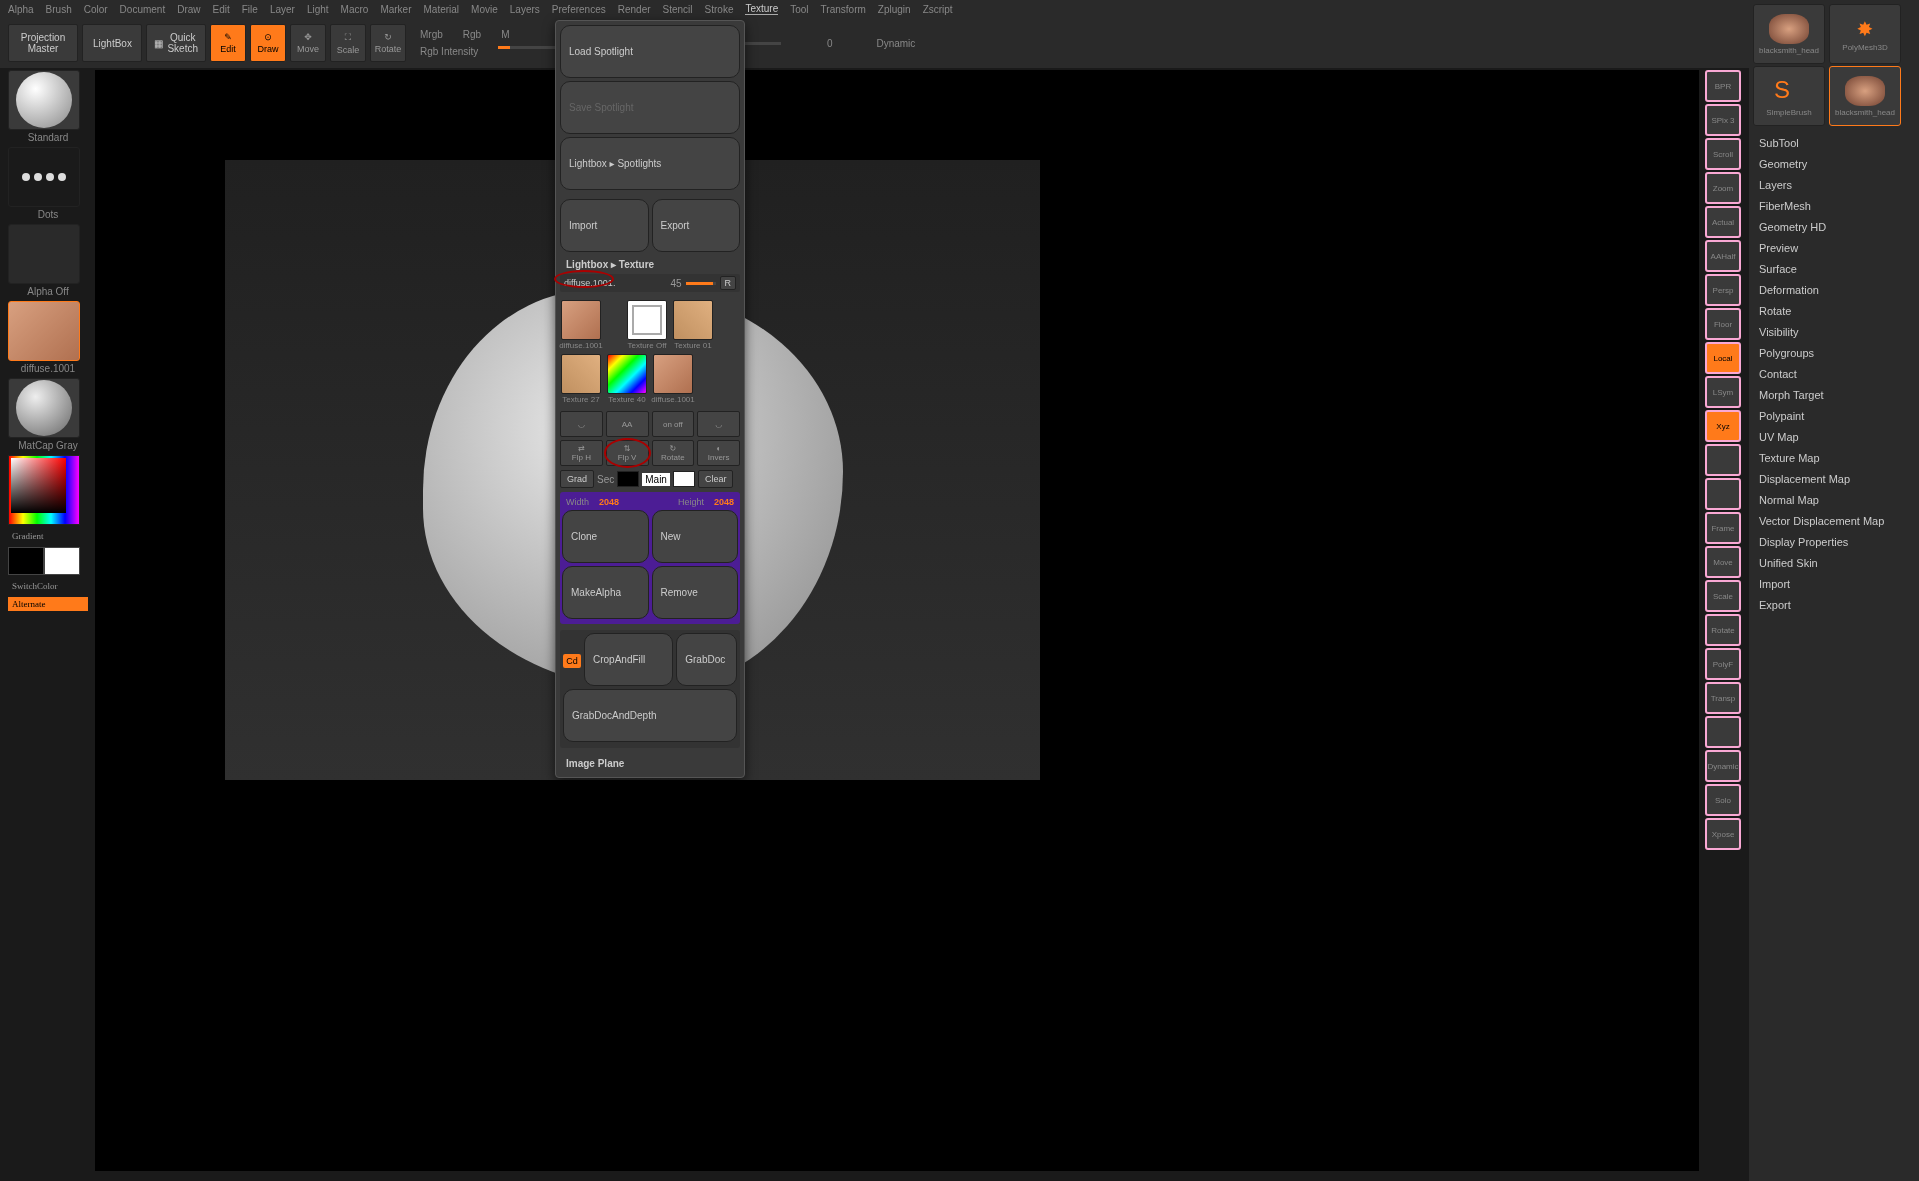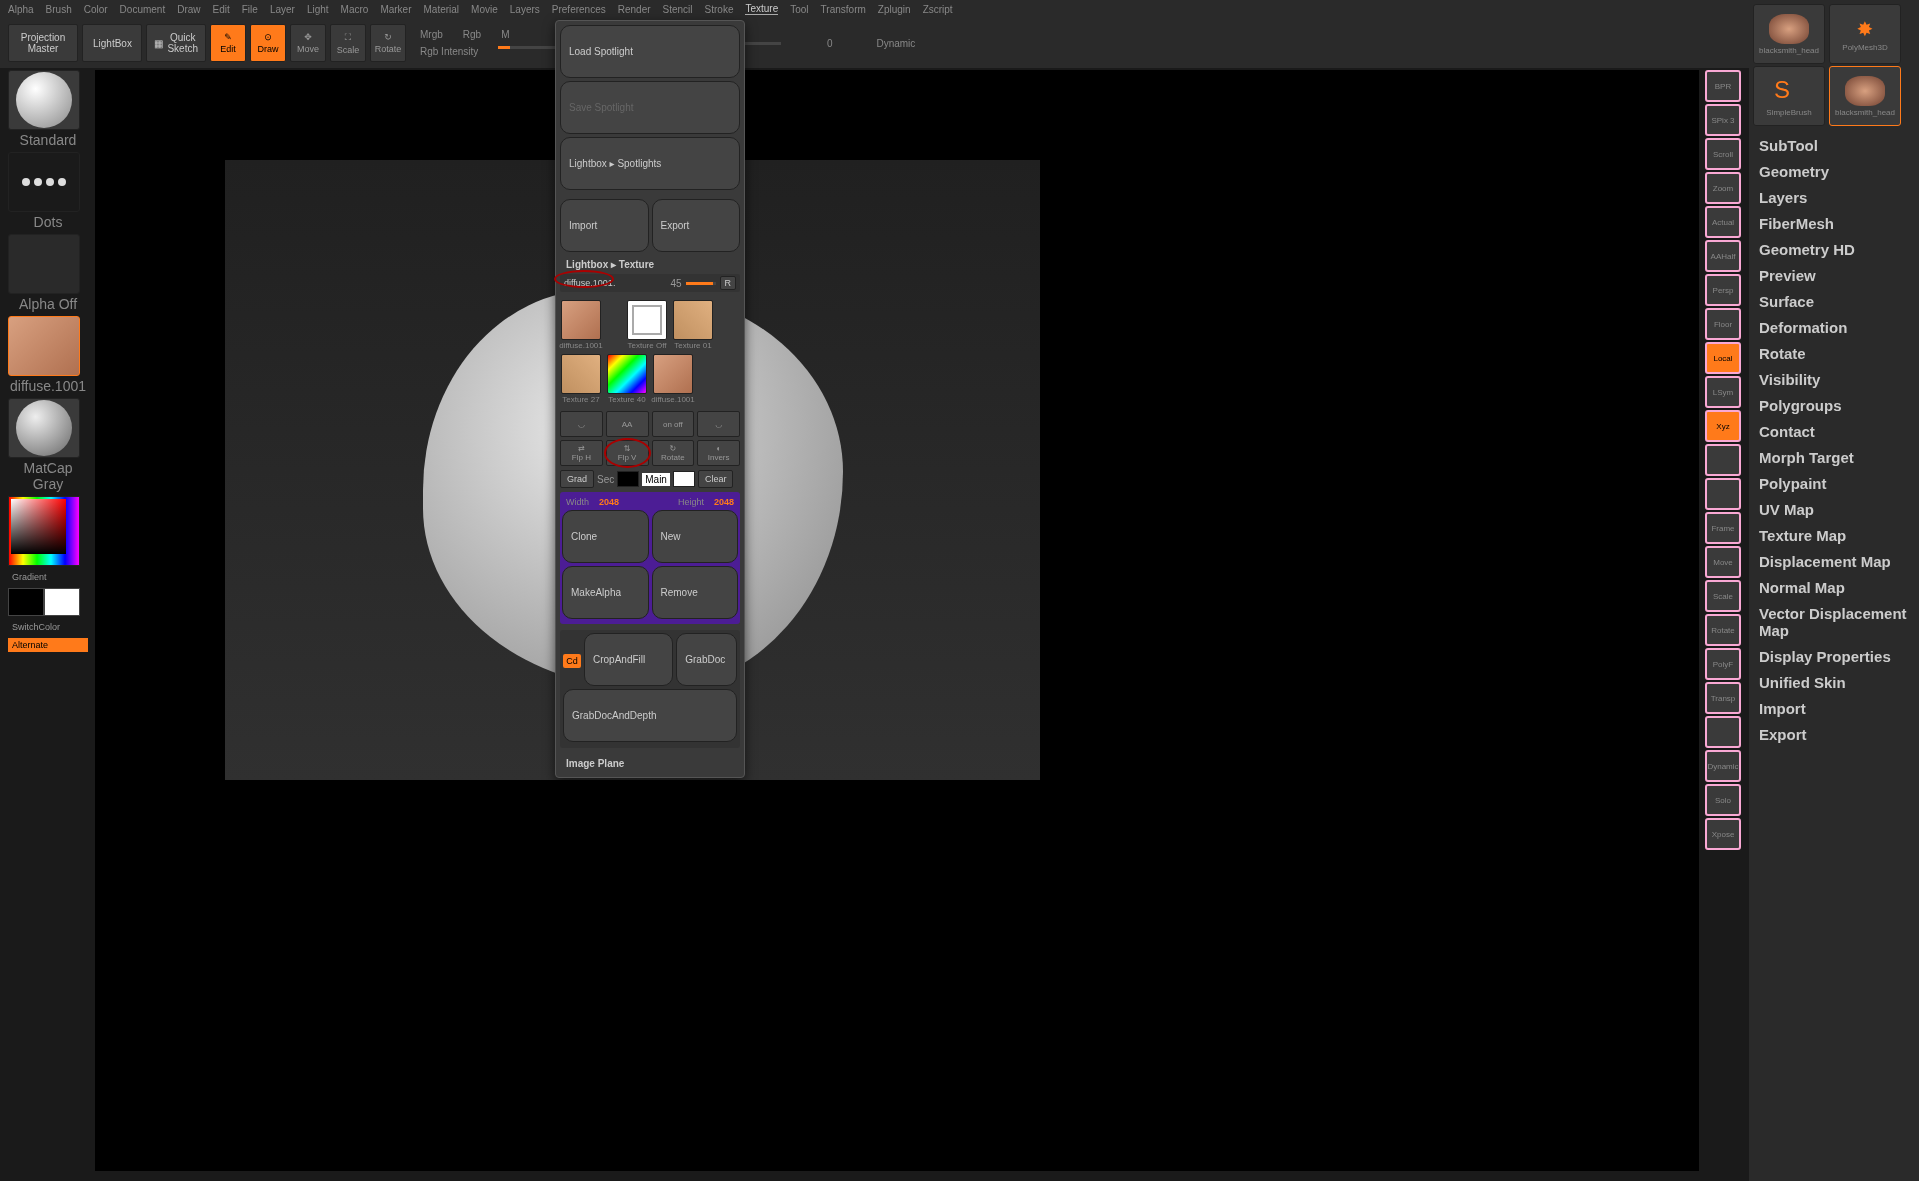--- a/index.html
+++ b/index.html
@@ -19,39 +19,39 @@
 .tool-icon.orange { background: #ff7a1a; color: #000; }
 .slider-row { display: flex; align-items: center; gap: 8px; margin-left: 10px; }
 .slider-label { font-size: 10px; color: #888; }
 .slider-track { width: 60px; height: 3px; background: #444; position: relative; }
 .slider-fill { height: 100%; background: #ff7a1a; }
 .stats { margin-left: auto; font-size: 10px; color: #ccc; line-height: 14px; }
 
 
 .left-panel { position: absolute; left: 8px; top: 70px; width: 80px; display: flex; flex-direction: column; gap: 4px; }
 .swatch { width: 72px; height: 60px; background: #3a3a3a; border: 1px solid #222; border-radius: 3px; display: flex; align-items: center; justify-content: center; position: relative; }
-.swatch-label { text-align: center; font-size: 14px; color: #888; margin-top: 2px; }
+.swatch-label { text-align: center; font-size: 10px; color: #888; margin-top: 2px; }
 .sphere { width: 56px; height: 56px; border-radius: 50%; background: radial-gradient(circle at 35% 30%, #eee, #666); }
 .dots-pattern { display: flex; gap: 4px; }
 .dot { width: 8px; height: 8px; background: #ddd; border-radius: 50%; }
 .color-picker { width: 72px; height: 70px; background: linear-gradient(to right, red, yellow, lime, cyan, blue, magenta); position: relative; border: 1px solid #222; }
 .color-picker-main { position: absolute; width: 55px; height: 55px; top: 2px; left: 2px; background: linear-gradient(to top, black, transparent), linear-gradient(to right, white, red); }
 .bw-swatches { display: flex; width: 72px; }
 .bw-swatches div { flex: 1; height: 28px; border: 1px solid #444; }
-.label-row { font-size: 9px; color: #999; padding: 2px 4px; }
+.label-row { font-size: 9px; color: #999; padding: 2px 4px; font-family: Liberation Serif, serif; }
 .label-row.orange { background: #ff7a1a; color: #000; }
 
 
 .right-panel { position: absolute; right: 0; top: 0; width: 170px; background: #2a2a2a; height: 100%; padding: 4px; }
 .tool-thumbs { display: flex; gap: 4px; margin-bottom: 6px; }
 .tool-thumb { width: 72px; height: 60px; background: #3a3a3a; border: 1px solid #222; border-radius: 3px; display: flex; flex-direction: column; align-items: center; justify-content: center; }
 .tool-thumb.orange { border: 1px solid #ff7a1a; }
 .tool-thumb-label { font-size: 8px; color: #888; text-align: center; margin-top: 2px; }
 .right-list { display: flex; flex-direction: column; gap: 3px; margin-top: 8px; }
-.right-list-item { color: #ccc; font-size: 15px; padding: 3px 6px; cursor: pointer; font-weight: bold; }
+.right-list-item { color: #ccc; font-size: 11px; padding: 3px 6px; cursor: pointer; font-weight: normal; }
 
 
 .right-icons { position: absolute; right: 174px; top: 70px; width: 40px; display: flex; flex-direction: column; gap: 2px; }
 .ricon { width: 36px; height: 32px; background: #3a3a3a; border: 2px solid #f9a8d4; border-radius: 3px; display: flex; flex-direction: column; align-items: center; justify-content: center; font-size: 8px; color: #888; }
 .ricon.orange { background: #ff7a1a; color: #000; }
 
 
 .viewport { position: absolute; left: 95px; top: 70px; right: 220px; bottom: 10px; background: #000; }
 .canvas-area { position: absolute; left: 130px; top: 90px; width: 815px; height: 620px; background: linear-gradient(to bottom, #202020, #303030); }
 .head-shape { position: absolute; left: 50%; top: 50%; transform: translate(-50%, -45%); width: 420px; height: 400px; background: radial-gradient(ellipse at 40% 35%, #e8e8e8, #888); border-radius: 45% 55% 50% 60% / 55% 50% 60% 50%; }

